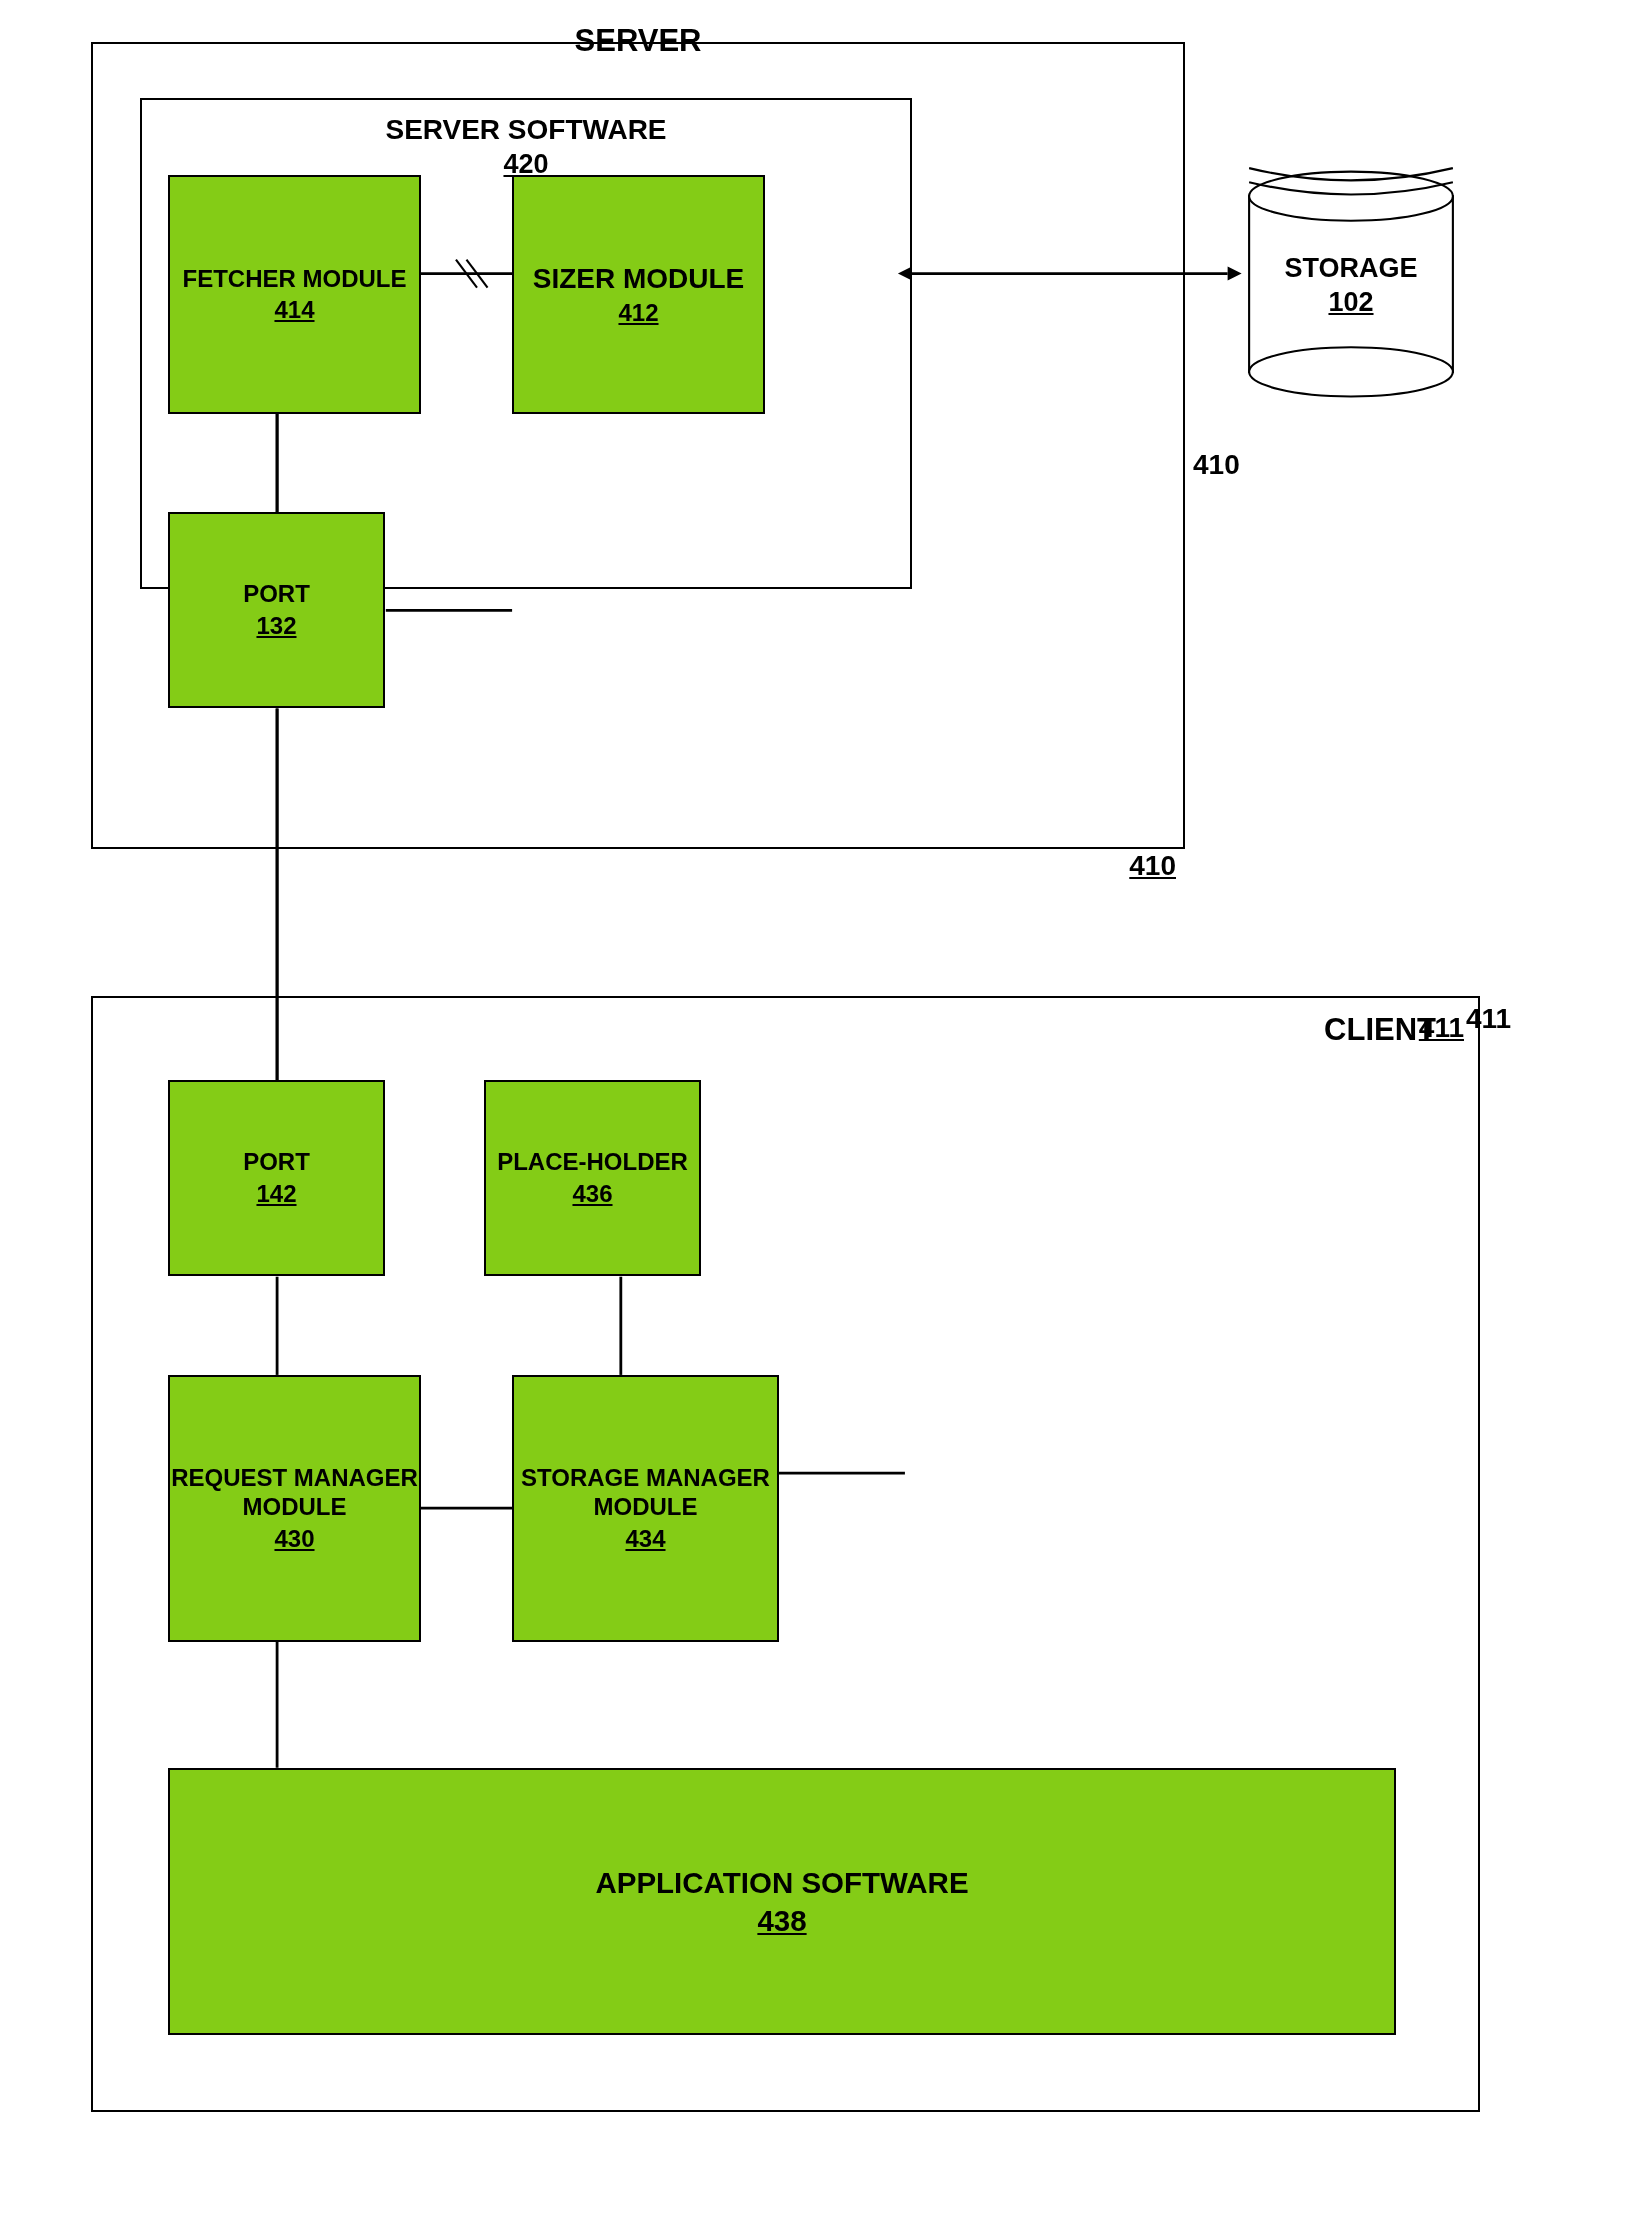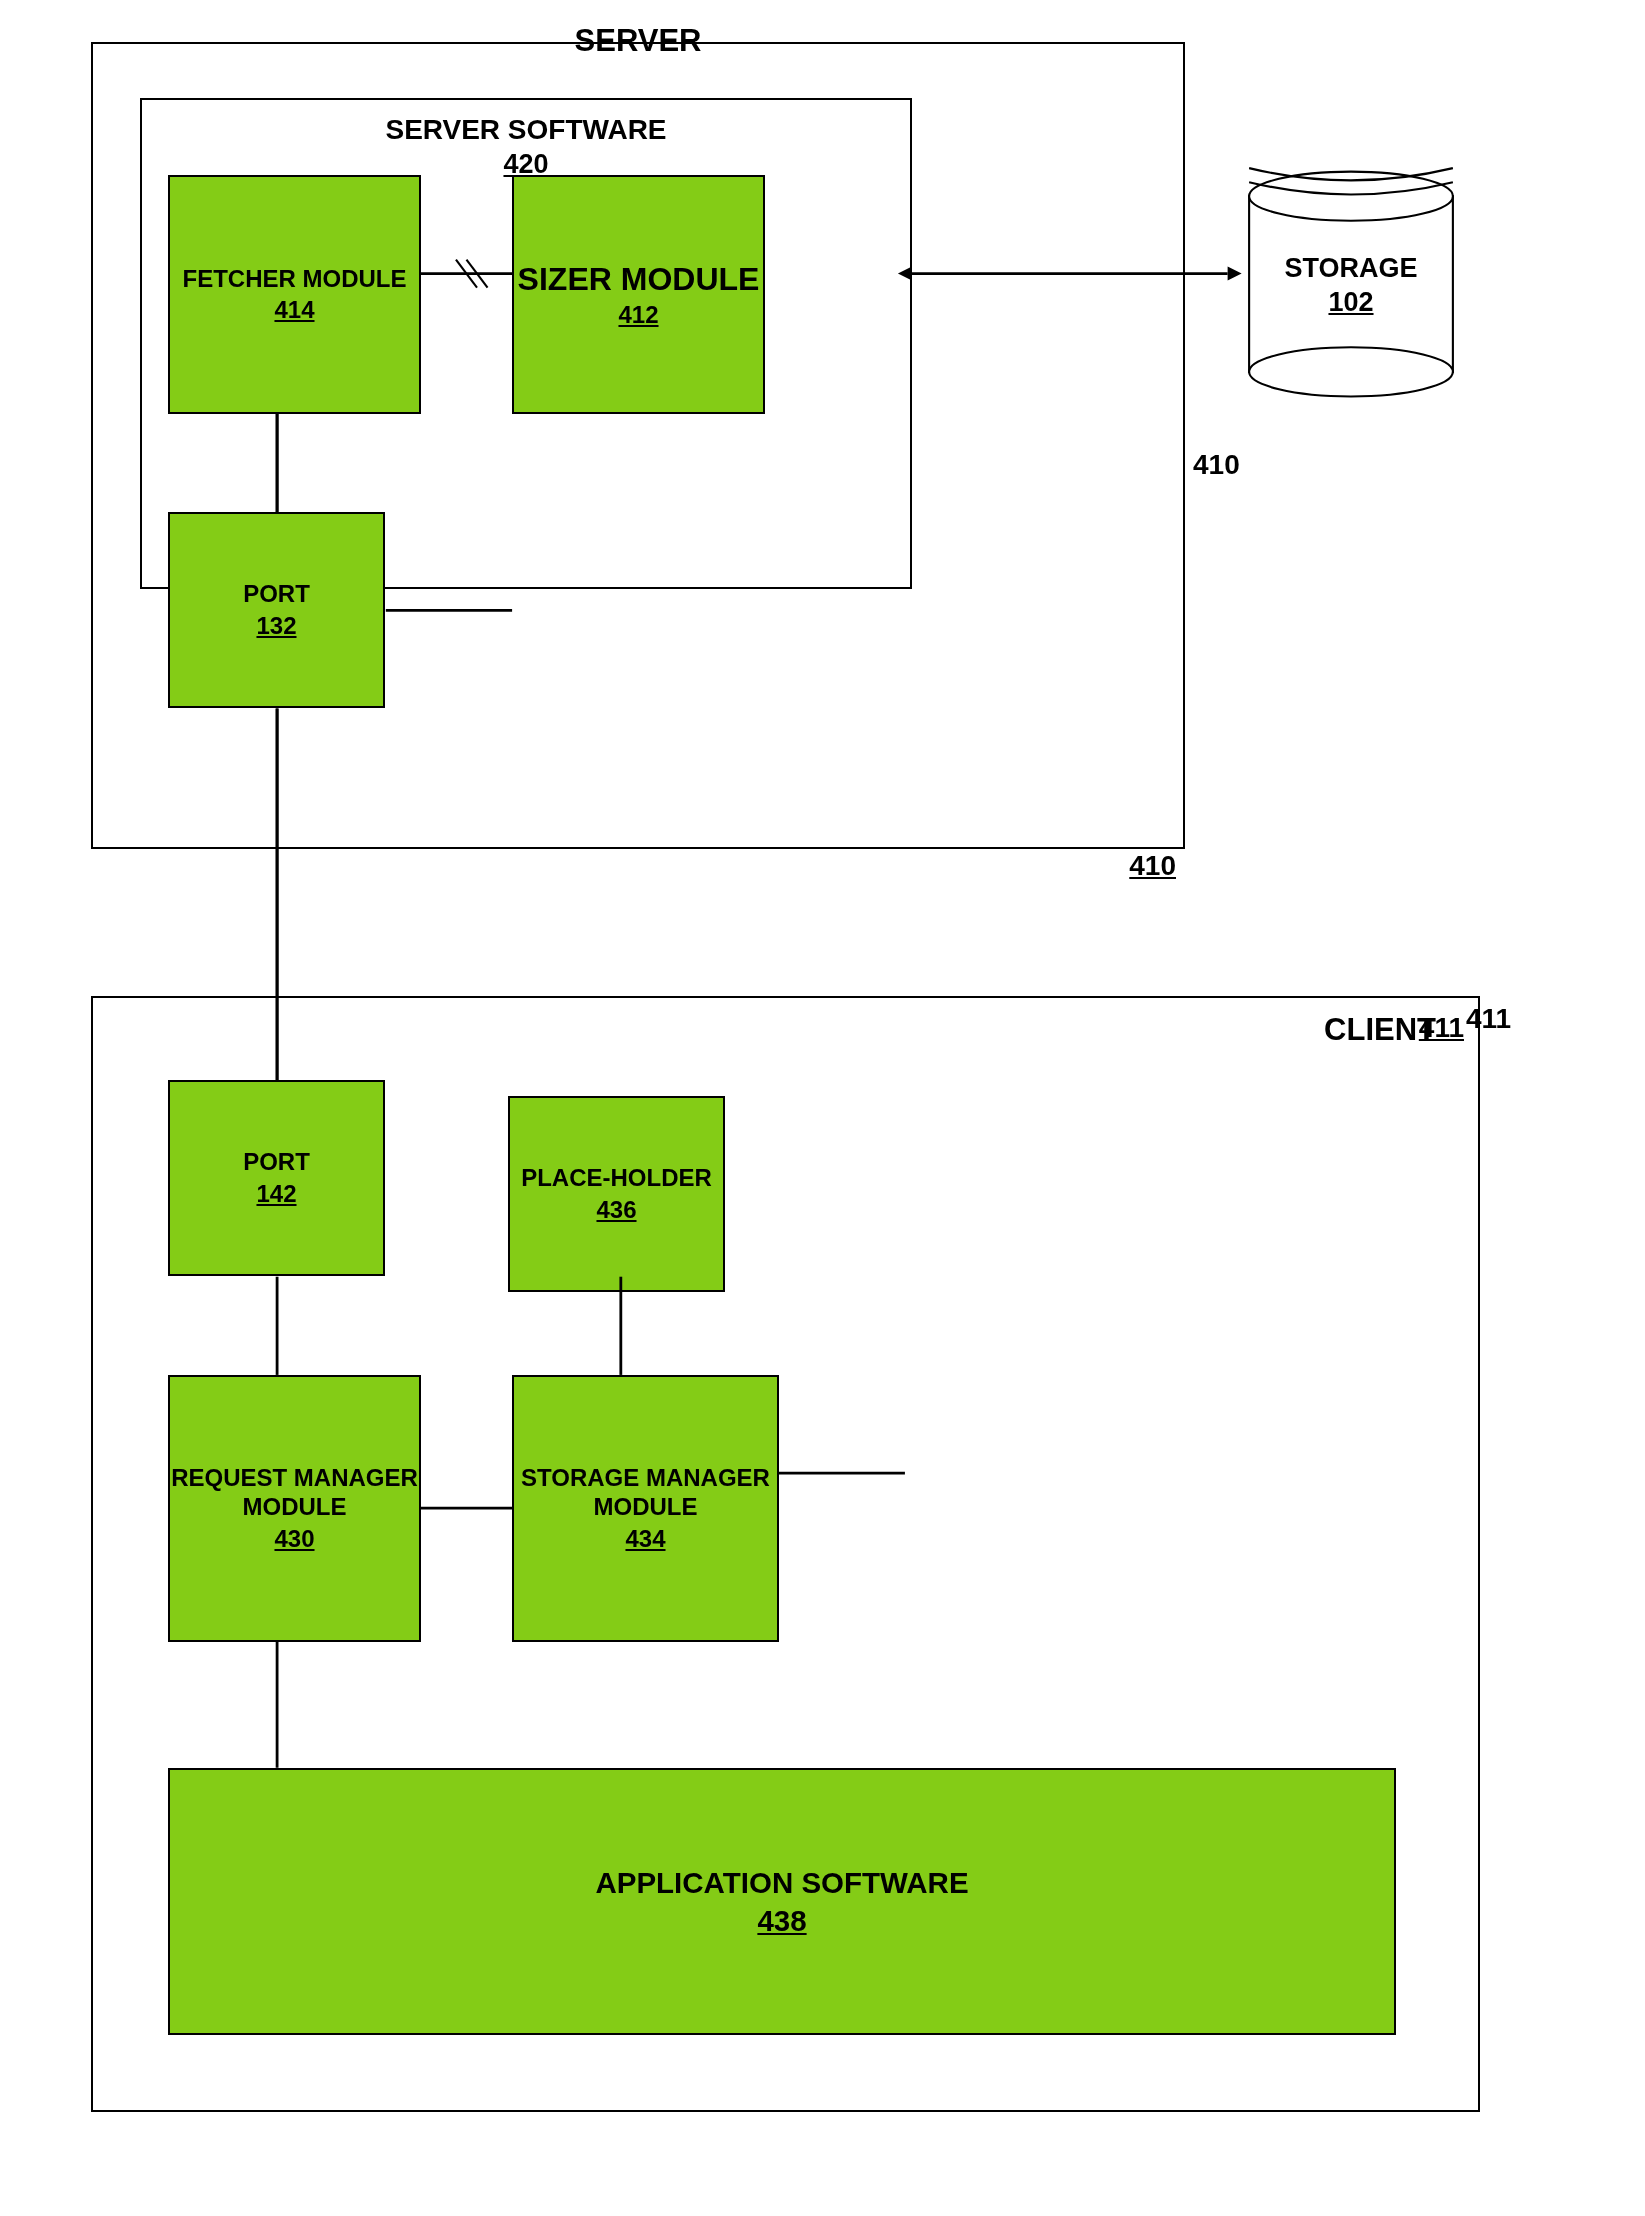--- a/index.html
+++ b/index.html
@@ -76,21 +76,21 @@
     <span class="outer-label" style="top:14px; left:50%; transform:translateX(-50%); white-space:nowrap; font-size:28px;">SERVER SOFTWARE</span>
     <span class="outer-label" style="top:49px; left:50%; transform:translateX(-50%); text-decoration:underline; font-size:27px;">420</span>
   </div>
 
   <div class="box" style="left:168px; top:175px; width:253px; height:239px;">
     <span class="box-label" style="font-size:24px;">FETCHER MODULE</span>
     <span class="box-number" style="font-size:24px;">414</span>
   </div>
 
   <div class="box" style="left:512px; top:175px; width:253px; height:239px;">
-    <span class="box-label" style="font-size:32px;">SIZER MODULE</span>
+    <span class="box-label" style="font-size:28px;">SIZER MODULE</span>
     <span class="box-number" style="font-size:24px;">412</span>
   </div>
 
   <div class="box" style="left:168px; top:512px; width:217px; height:196px;">
     <span class="box-label" style="font-size:24px;">PORT</span>
     <span class="box-number" style="font-size:24px;">132</span>
   </div>
 
 
   <div class="db-cylinder" style="left:1228px; top:140px; width:246px; height:267px;">
@@ -114,21 +114,21 @@
   <div class="outer-box" style="left:91px; top:996px; width:1389px; height:1116px;">
     <span class="outer-label" style="top:14px; right:42px; font-size:31px;margin-left:36px;">CLIENT</span>
     <span class="outer-label" style="top:14px; right:14px; font-size:28px; text-decoration:underline;">411</span>
   </div>
 
   <div class="box" style="left:168px; top:1080px; width:217px; height:196px;">
     <span class="box-label" style="font-size:24px;">PORT</span>
     <span class="box-number" style="font-size:24px;">142</span>
   </div>
 
-  <div class="box" style="left:508px; top:1080px; width:217px; height:196px;margin-top:16px;">
+  <div class="box" style="left:484px; top:1080px; width:217px; height:196px;">
     <span class="box-label" style="font-size:24px;">PLACE-HOLDER</span>
     <span class="box-number" style="font-size:24px;">436</span>
   </div>
 
   <div class="box" style="left:168px; top:1375px; width:253px; height:267px;">
     <span class="box-label" style="font-size:24px;">REQUEST MANAGER MODULE</span>
     <span class="box-number" style="font-size:24px;">430</span>
   </div>
 
   <div class="box" style="left:512px; top:1375px; width:267px; height:267px;">

